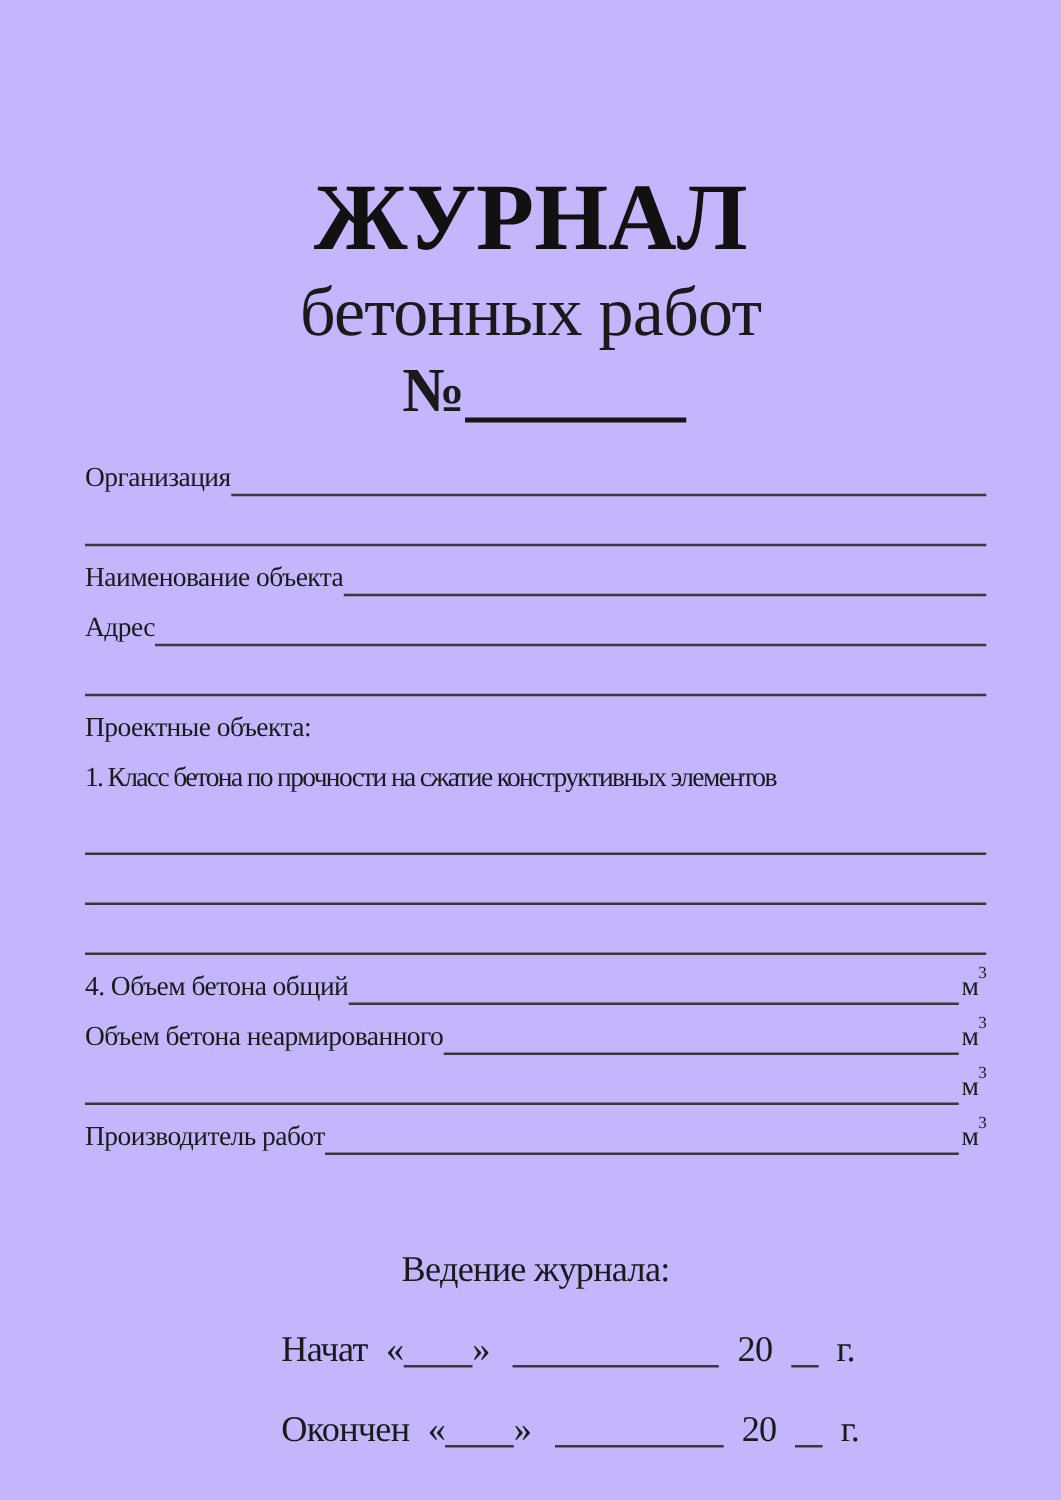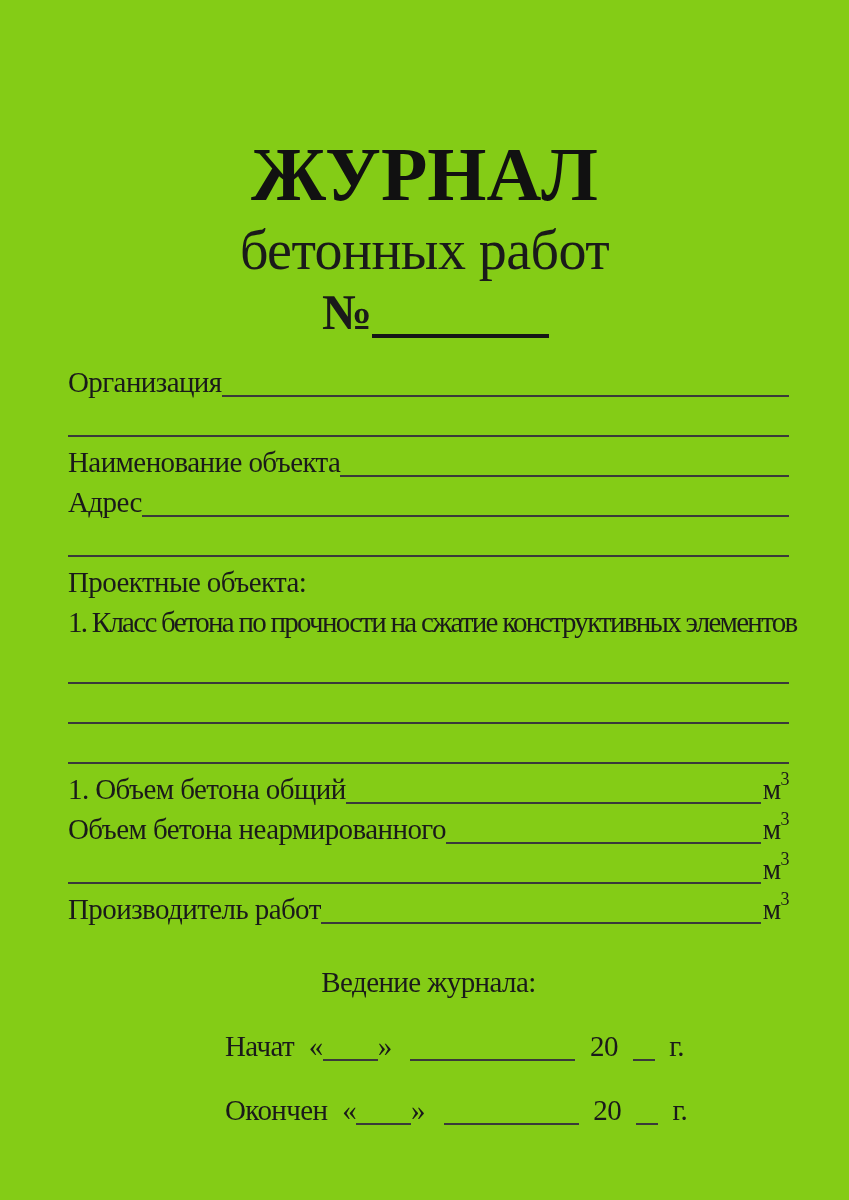--- a/index.html
+++ b/index.html
@@ -3,21 +3,21 @@
 <meta charset="utf-8">
 <style>
   :root{
     --ink:#1a1a1a;
     --line:#3a3a3a;
   }
   html,body{margin:0;padding:0;background:#fff;}
   .sheet{
     position:relative;
     width:849px;height:1200px;
-    background:#84cc16;
+    background:#c4b5fd;
     color:var(--ink);
     font-family:"Liberation Serif","DejaVu Serif",serif;
     overflow:hidden;
   }
   
   .title-block{ text-align:center; padding-top:136px; }
   .doc-title{
     font-size:76px; font-weight:bold; line-height:1;
     letter-spacing:0px; color:#111;
   }
@@ -29,42 +29,42 @@
     font-weight:bold;
   }
   .num-blank{
     display:inline-block; width:177px; height:0;
     border-bottom:4px solid #161616;
     vertical-align:-9px;
   }
   
   .form{
     position:absolute; left:68px; top:362px; width:721px;
-    font-size:29px; letter-spacing:-0.02em;
+    font-size:22px; letter-spacing:-0.02em;
   }
   .row{
     display:flex; height:40px; align-items:stretch;
   }
   .row .label{ line-height:40px; white-space:nowrap; }
   .fill{
     flex:1 1 auto;
     border-bottom:2px solid var(--line);
     margin-bottom:5px;
     min-width:10px;
   }
   .row.gap-top{ margin-top:7px; }
   .class-line{ letter-spacing:-0.06em; }
   .unit{ line-height:40px; white-space:nowrap; padding-left:2px; }
   .unit sup{ font-size:0.62em; line-height:0; vertical-align:14px; }
   
   .journal{
     position:absolute; left:68px; top:962px; width:721px;
     font-size:29px; letter-spacing:-0.02em;
   }
-  .journal-heading{ text-align:center; line-height:40px; }
+  .journal-heading{ text-align:center; line-height:40px;margin-top:34px; }
   .journal-row{ margin-left:157px; margin-top:24px; line-height:40px; white-space:nowrap; }
   .journal-row.second{ margin-top:24px; }
   .blank{
     display:inline-block; height:0;
     border-bottom:2px solid var(--line);
     vertical-align:-5px;
   }
   .blank.day{ width:55px; }
   .blank.month{ width:165px; margin-left:12px; }
   .blank.month-2{ width:135px; margin-left:12px; }
@@ -121,21 +121,21 @@
       <span class="fill"></span>
     </div>
     <div class="row">
       <span class="fill"></span>
     </div>
     <div class="row">
       <span class="fill"></span>
     </div>
 
     <div class="row">
-      <span class="label">1. Объем бетона общий</span>
+      <span class="label">4. Объем бетона общий</span>
       <span class="fill"></span>
       <span class="unit"><span>м</span><sup>3</sup></span>
     </div>
 
     <div class="row">
       <span class="label">Объем бетона неармированного</span>
       <span class="fill"></span>
       <span class="unit"><span>м</span><sup>3</sup></span>
     </div>
 

